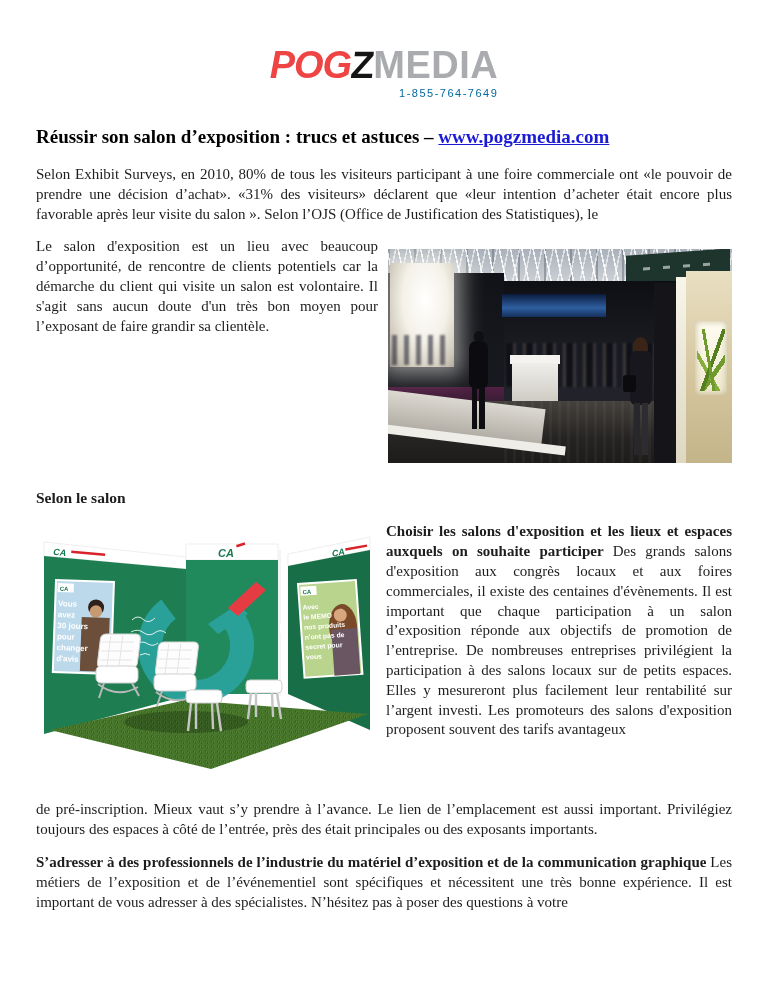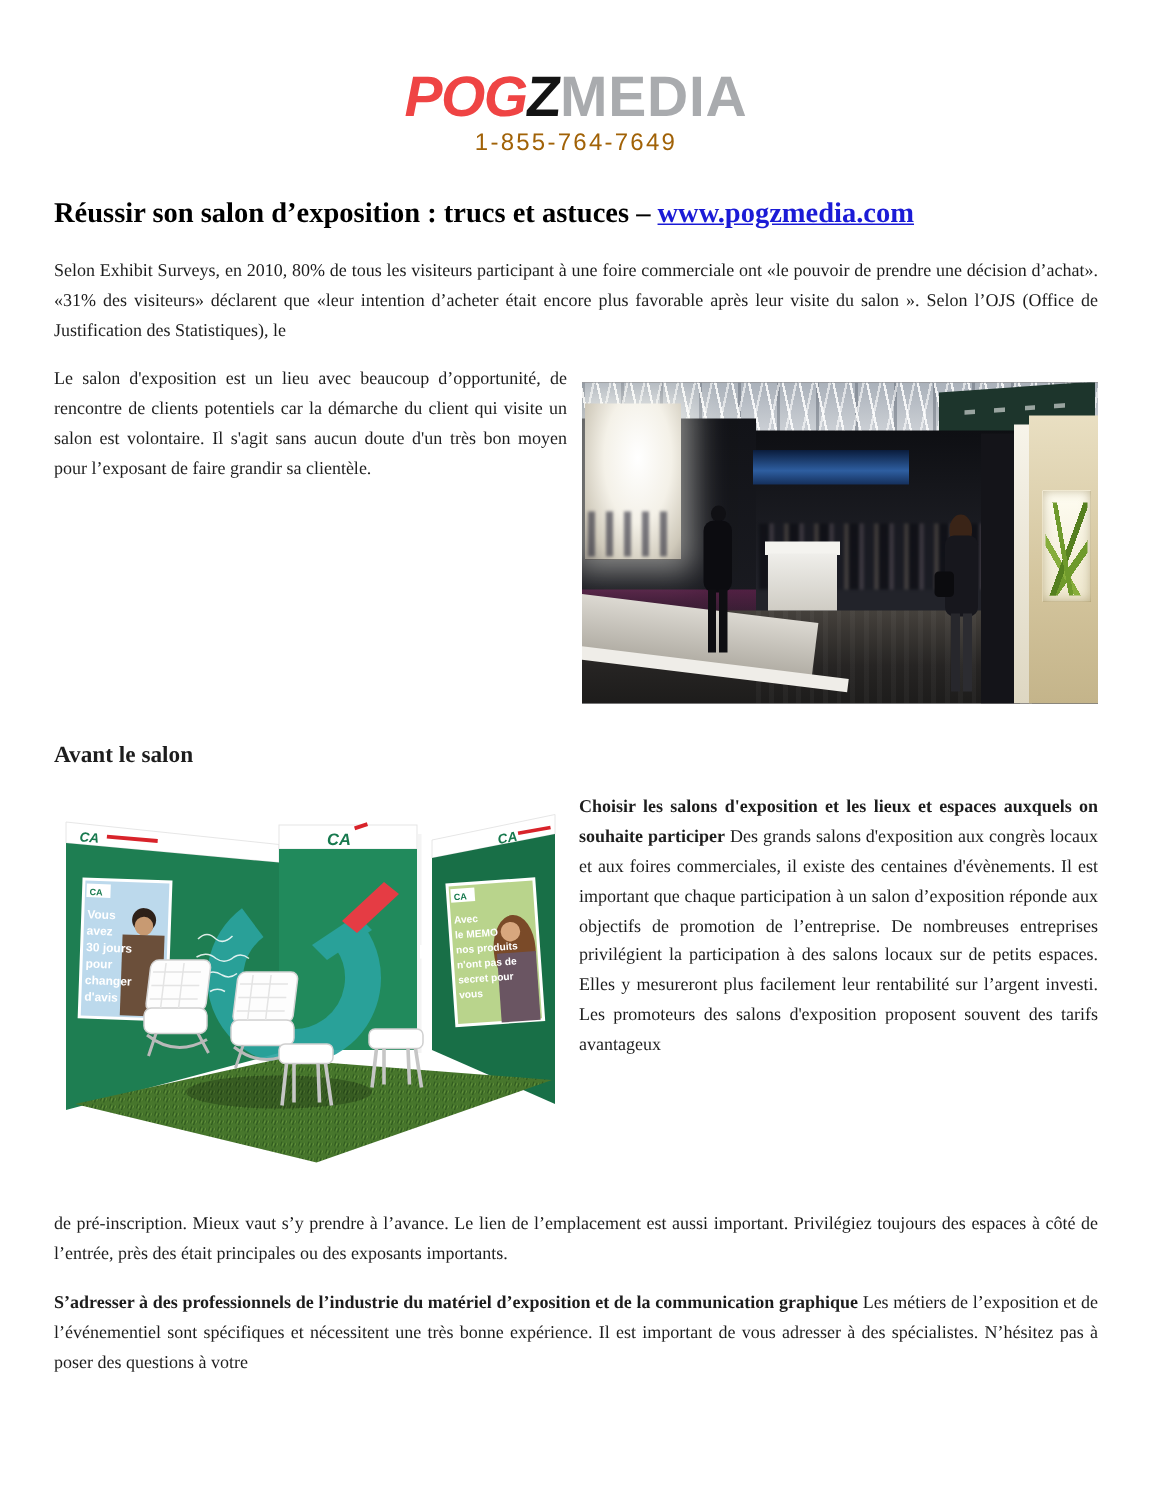--- a/index.html
+++ b/index.html
@@ -6,30 +6,30 @@
   .page{position:relative;width:768px;height:994px;background:#fff;overflow:hidden;
         font-family:"Liberation Serif","DejaVu Serif",serif;color:#1d1d1d;}
 
   
   .logo-wrap{width:fit-content;margin:46px auto 0;position:relative;}
   .logo-text{font-family:"Liberation Sans","DejaVu Sans",sans-serif;font-size:38px;
              font-weight:800;line-height:1;letter-spacing:-1px;white-space:nowrap;}
   .logo-pog{color:#ef4444;font-style:italic;}
   .logo-z{color:#141414;display:inline-block;transform:skewX(-6deg);}
   .logo-media{color:#a9abae;font-weight:700;letter-spacing:.5px;}
-  .logo-phone{font-family:"Liberation Sans","DejaVu Sans",sans-serif;font-size:16px;
-              color:#a16207;letter-spacing:1.5px;text-align:center;margin-top:3px;}
+  .logo-phone{font-family:"Liberation Sans","DejaVu Sans",sans-serif;font-size:11px;
+              color:#0369a1;letter-spacing:1.5px;text-align:right;margin-top:3px;}
 
   
   .title{margin:27px 36px 0;text-align:left;font-size:19px;font-weight:700;color:#000;}
   .title a{color:#1b1bd6;font-weight:700;text-decoration:underline;}
 
   
   .content{padding:17px 36px 0;}
-  .content p{margin:0 0 13px;font-size:12px;line-height:19.8px;text-align:justify;}
+  .content p{margin:0 0 13px;font-size:15px;line-height:19.8px;text-align:justify;}
   .lead{font-weight:700;}
   .h2{font-size:15.5px;font-weight:700;margin:6px 0 15px;clear:both;}
   .fullwidth{clear:both;}
 
   
   .photo{position:relative;width:344px;height:214px;float:right;margin:12px 0 26px 10px;
          overflow:hidden;background:#2a2a2e;}
   .photo div{position:absolute;}
   .ph-ceiling{left:0;top:0;width:100%;height:62px;
     background:
@@ -135,21 +135,21 @@
       <div class="ph-woman">
         <div class="hair"></div>
         <div class="body"></div>
         <div class="bag"></div>
         <div class="legs"></div>
       </div>
     </div>
 
     <p>Le salon d'exposition est un lieu avec beaucoup d’opportunité, de rencontre de clients potentiels car la démarche du client qui visite un salon est volontaire. Il s'agit sans aucun doute d'un très bon moyen pour l’exposant de faire grandir sa clientèle.</p>
 
-    <div class="h2">Avant le salon</div>
+    <div class="h2">Selon le salon</div>
 
 
     <div class="booth">
       <svg width="342" height="246" viewBox="0 0 342 246" xmlns="http://www.w3.org/2000/svg">
         <defs>
           <pattern id="grassPat" width="6" height="5" patternUnits="userSpaceOnUse">
             <rect width="6" height="5" fill="#47762c"></rect>
             <path d="M1,4 l1,-3 M3,5 l1,-3 M5,4 l0.5,-2" stroke="#2f5a1e" stroke-width="0.8" fill="none"></path>
             <path d="M2,4 l0.8,-2 M4.5,4 l0.8,-2" stroke="#64943c" stroke-width="0.7" fill="none"></path>
           </pattern>

